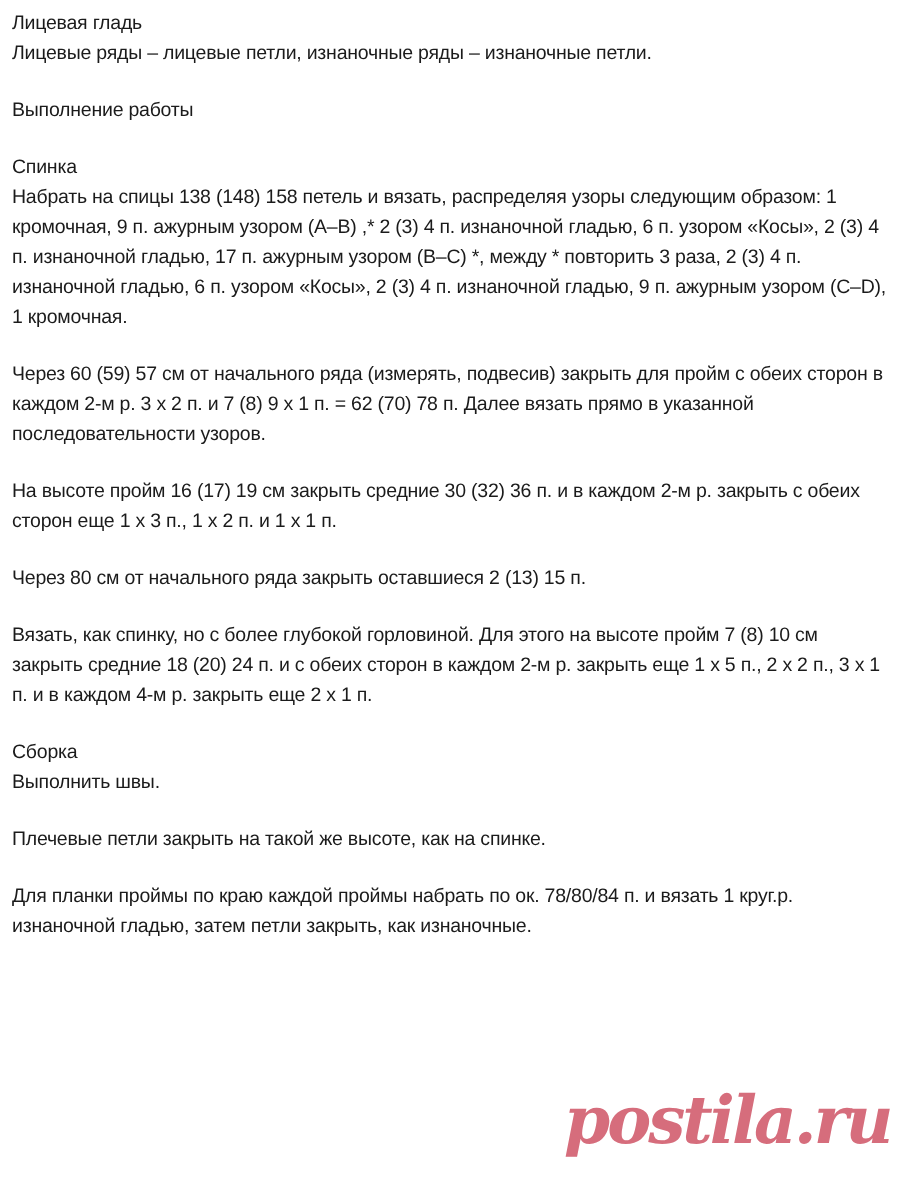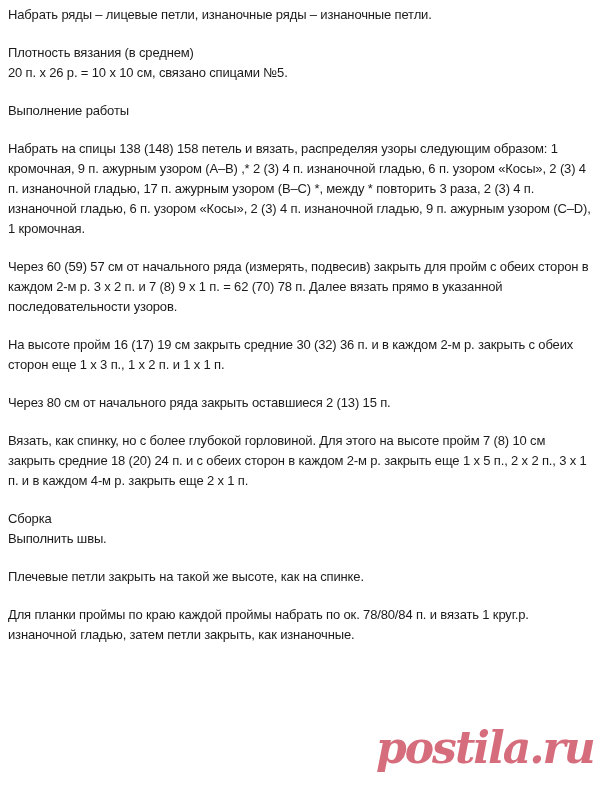--- a/index.html
+++ b/index.html
@@ -45,34 +45,32 @@
     pointer-events: none;
     white-space: nowrap;
   }
 </style>
 </head>
 <body>
 
 <div class="doc">
 
     <div class="block">
-      <div class="body-text">Набрать ряды – лицевые петли, изнаночные ряды – изнаночные петли.</div>
+      <div class="heading">Лицевая гладь</div>
+      <div class="body-text">Лицевые ряды – лицевые петли, изнаночные ряды – изнаночные петли.</div>
     </div>
 
-    <div class="block">
-      <div class="heading">Плотность вязания (в среднем)</div>
-      <div class="body-text">20 п. х 26 р. = 10 х 10 см, связано спицами №5.</div>
-    </div>
 
     <div class="block">
       <div class="heading">Выполнение работы</div>
 
     </div>
 
     <div class="block">
+      <div class="heading">Спинка</div>
       <div class="body-text">Набрать на спицы 138 (148) 158 петель и вязать, распределяя узоры следующим образом: 1 кромочная, 9 п. ажурным узором (A–B) ,* 2 (3) 4 п. изнаночной гладью, 6 п. узором «Косы», 2 (3) 4 п. изнаночной гладью, 17 п. ажурным узором (B–C) *, между * повторить 3 раза, 2 (3) 4 п. изнаночной гладью, 6 п. узором «Косы», 2 (3) 4 п. изнаночной гладью, 9 п. ажурным узором (C–D), 1 кромочная.</div>
     </div>
 
 
     <div class="block">
 
       <div class="body-text">Через 60 (59) 57 см от начального ряда (измерять, подвесив) закрыть для пройм с обеих сторон в каждом 2-м р. 3 х 2 п. и 7 (8) 9 х 1 п. = 62 (70) 78 п. Далее вязать прямо в указанной последовательности узоров.</div>
     </div>
 
     <div class="block">

